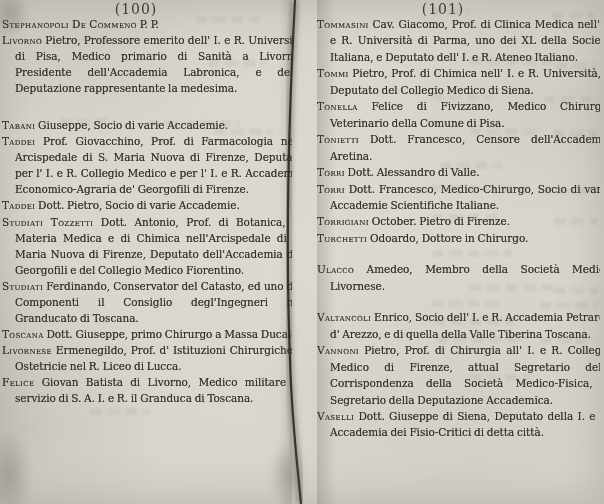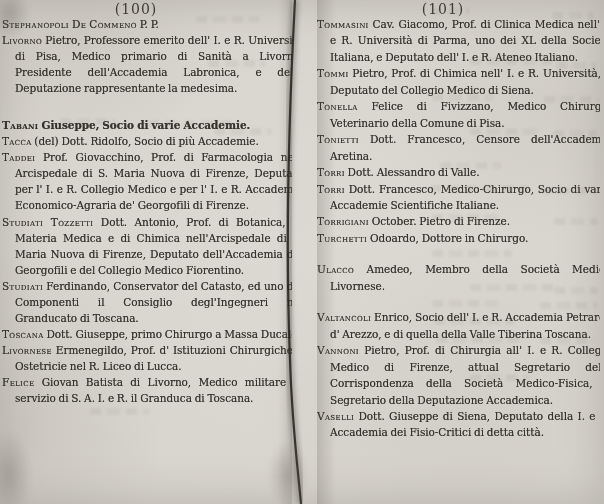--- a/index.html
+++ b/index.html
@@ -52,21 +52,21 @@
   .entry{
     margin:0;
     font-size:10.5px;
     text-align:justify;
     padding-left:13px;text-indent:-13px;
     word-spacing:-0.5px;letter-spacing:-0.05px;
     text-shadow:0 0 0.5px rgba(52,50,44,0.65);
   }
   .page-left .entry{line-height:16.05px;width:288px;}
   .page-right .entry{line-height:16.45px;width:281px;}
-  .page-left .entry.gap{margin-top:21px;font-weight:bold;}
+  .page-left .entry.gap{margin-top:21px;}
   .page-right .entry.gap{margin-top:15px;}
   .sc{
     font-variant:small-caps;
     letter-spacing:0.35px;
   }
   
   .gutter-svg{position:absolute;left:0;top:0;pointer-events:none;}
   
   .smudge{
     position:absolute;height:7px;border-radius:3px;
@@ -88,22 +88,22 @@
 <div class="stage">
 
   <div class="texture"></div>
 
   <div class="page page-left">
     <p class="pagenum">(100)</p>
     <div class="entries">
         <p class="entry"><span class="sc">Stephanopoli De Commeno</span><span> P. P.</span></p>
         <p class="entry"><span class="sc">Livorno</span><span> Pietro, Professore emerito dell' I. e R. Università di Pisa, Medico primario di Sanità a Livorno, Presidente dell'Accademia Labronica, e della Deputazione rappresentante la medesima.</span></p>
         <p class="entry gap"><span class="sc">Tabani</span><span> Giuseppe, Socio di varie Accademie.</span></p>
-        <p class="entry"><span class="sc">Tacca</span><span> (del) Dott. Ridolfo, Socio di più Accademie.</span></p>
         <p class="entry"><span class="sc">Taddei</span><span> Prof. Giovacchino, Prof. di Farmacologia nell' Arcispedale di S. Maria Nuova di Firenze, Deputato per l' I. e R. Collegio Medico e per l' I. e R. Accademia Economico-Agraria de' Georgofili di Firenze.</span></p>
+        <p class="entry"><span class="sc">Taddei</span><span> Dott. Pietro, Socio di varie Accademie.</span></p>
         <p class="entry"><span class="sc">Studiati Tozzetti</span><span> Dott. Antonio, Prof. di Botanica, di Materia Medica e di Chimica nell'Arcispedale di S. Maria Nuova di Firenze, Deputato dell'Accademia dei Georgofili e del Collegio Medico Fiorentino.</span></p>
         <p class="entry"><span class="sc">Studiati</span><span> Ferdinando, Conservator del Catasto, ed uno dei Componenti il Consiglio degl'Ingegneri nel Granducato di Toscana.</span></p>
         <p class="entry"><span class="sc">Toscana</span><span> Dott. Giuseppe, primo Chirurgo a Massa Ducale.</span></p>
         <p class="entry"><span class="sc">Livornese</span><span> Ermenegildo, Prof. d' Istituzioni Chirurgiche e Ostetricie nel R. Liceo di Lucca.</span></p>
         <p class="entry"><span class="sc">Felice</span><span> Giovan Batista di Livorno, Medico militare al servizio di S. A. I. e R. il Granduca di Toscana.</span></p>
       </div>
   </div>
 
   <div class="page page-right">
     <p class="pagenum">(101)</p>

